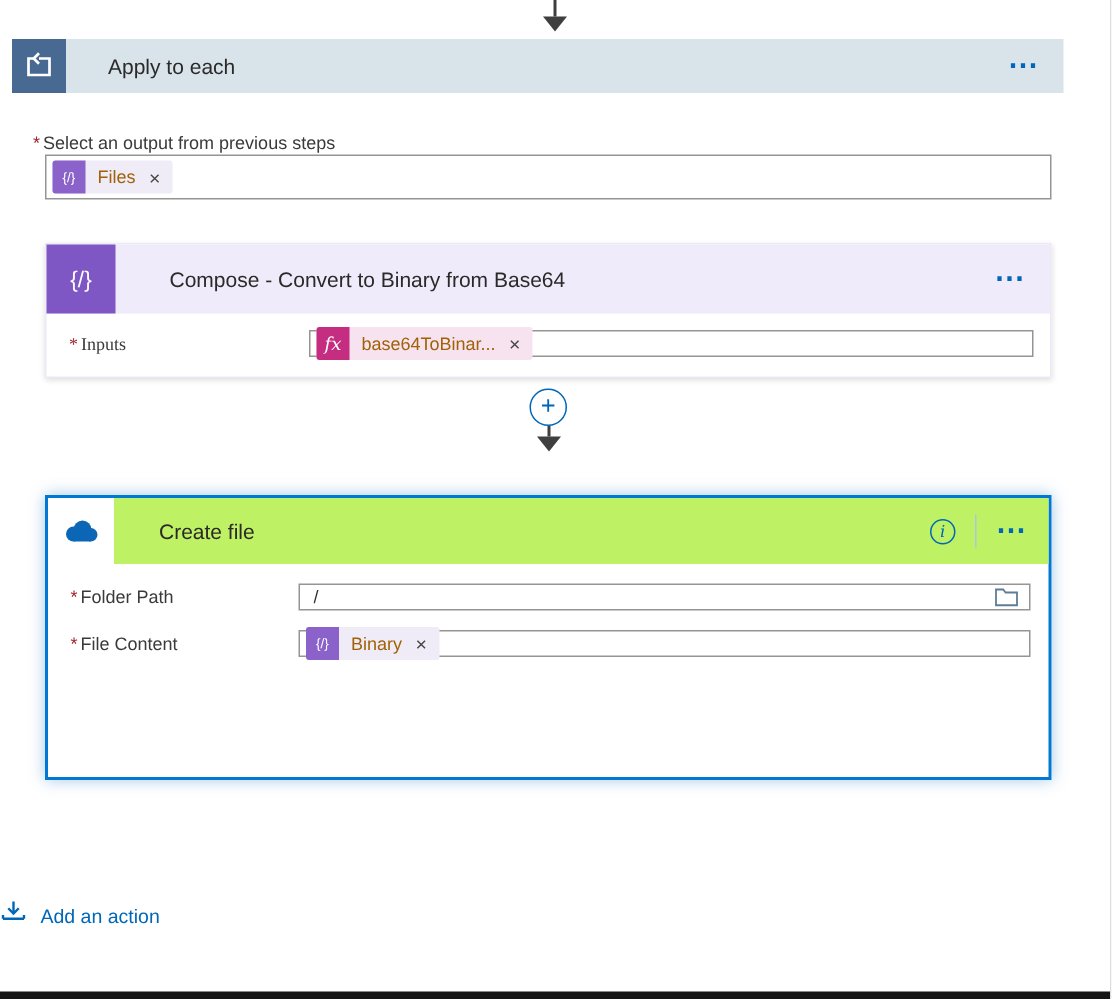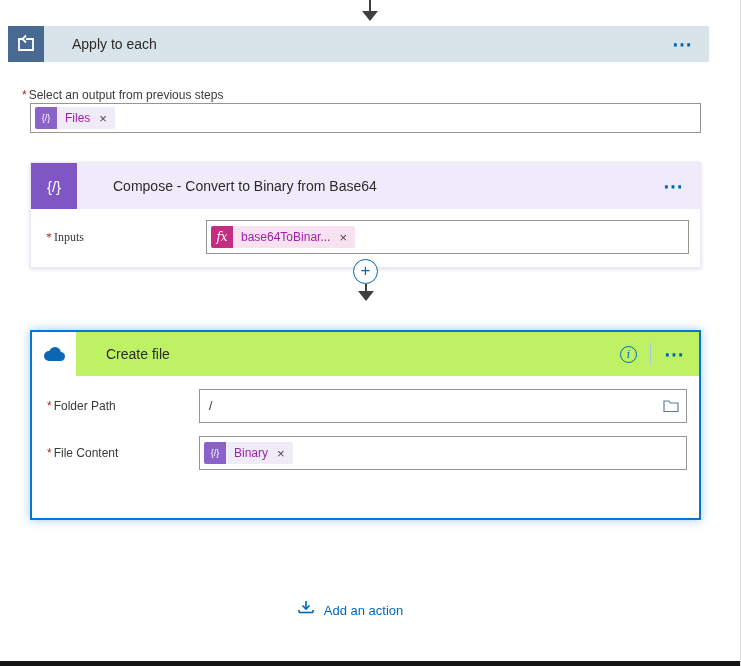--- a/index.html
+++ b/index.html
@@ -66,39 +66,39 @@
   .pill-icon {
     width: 22px; height: 22px; flex: none; color: #fff;
     display: flex; align-items: center; justify-content: center;
     font-size: 9px; border-radius: 2px 0 0 2px;
   }
   .pill.purple .pill-icon { background: #8a62c9; }
   .pill.pink .pill-icon {
     background: #c42d80; font-family: "DejaVu Serif", serif;
     font-style: italic; font-size: 12px;
   }
-  .pill-label { margin: 0 4px 0 8px; font-size: 12px; color: #a21caf; }
+  .pill-label { margin: 0 4px 0 8px; font-size: 12px; color: #a16207; }
   .pill-close { margin: 0 8px 0 5px; font-size: 13px; color: #484644; line-height: 1; }
 
   
   .compose-card {
     position: absolute; left: 30px; top: 162px; width: 671px;
     background: #fff; border: 1px solid #ebe9f5;
     box-shadow: 0 1px 4px rgba(0,0,0,0.14);
   }
   .compose-header { height: 46px; background: #efebfa; display: flex; align-items: center; }
   .compose-icon {
     width: 46px; height: 46px; background: #7e57c5; flex: none; color: #fff;
     font-size: 15px; display: flex; align-items: center; justify-content: center;
   }
   .compose-header .card-title { margin-left: 36px; }
   .compose-body { display: flex; align-items: center; padding: 11px 11px 13px 15px; }
   .field-label { width: 152px; flex: none; font-size: 12px; color: #3b3a39; }
   .compose-body .field-label { width: 160px; font-family: Liberation Serif, serif; }
-  .compose-body .input-box, .field-row .input-box { flex: 1; height: 34px; }
+  .compose-body .input-box, .field-row .input-box { flex: 1; height: 18px; }
 
   
   .mid-connector { left: 352px; top: 259px; width: 27px; }
   .plus-circle {
     width: 25px; height: 25px; border: 1px solid #0067b8; border-radius: 50%;
     background: #fff; color: #0067b8; font-size: 17px; line-height: 22px;
     text-align: center; user-select: none;
   }
   .mid-connector .arrow-line { height: 7px; }
 
@@ -120,21 +120,21 @@
     color: #0067b8; font-size: 11px; font-family: "DejaVu Serif", serif; font-style: italic;
     display: flex; align-items: center; justify-content: center; user-select: none;
   }
   .header-divider { width: 1px; height: 22px; background: #aac8e2; }
   .create-header .menu-dots { margin: 0; }
 
   .field-row { display: flex; align-items: center; margin: 13px 12px 12px 15px; }
   .folder-icon { flex: none; margin-right: 3px; display: flex; align-items: center; }
 
   
-  .add-action-wrap { position: absolute; left: 0; top: 599px; width: 656px; display: flex; justify-content: center; padding-left: 44px; }
+  .add-action-wrap { position: absolute; left: 0; top: 599px; width: 656px; display: flex; justify-content: flex-start; }
   .add-action { display: flex; align-items: center; gap: 9px; }
   .add-action-label { color: #0067b8; font-size: 13px; }
 
   .bottom-bar { position: absolute; left: 0; bottom: 0; width: 100%; height: 5px; background: #151515; }
 </style>
 </head>
 <body>
 
 <div class="canvas" data-interactable="false">
 

